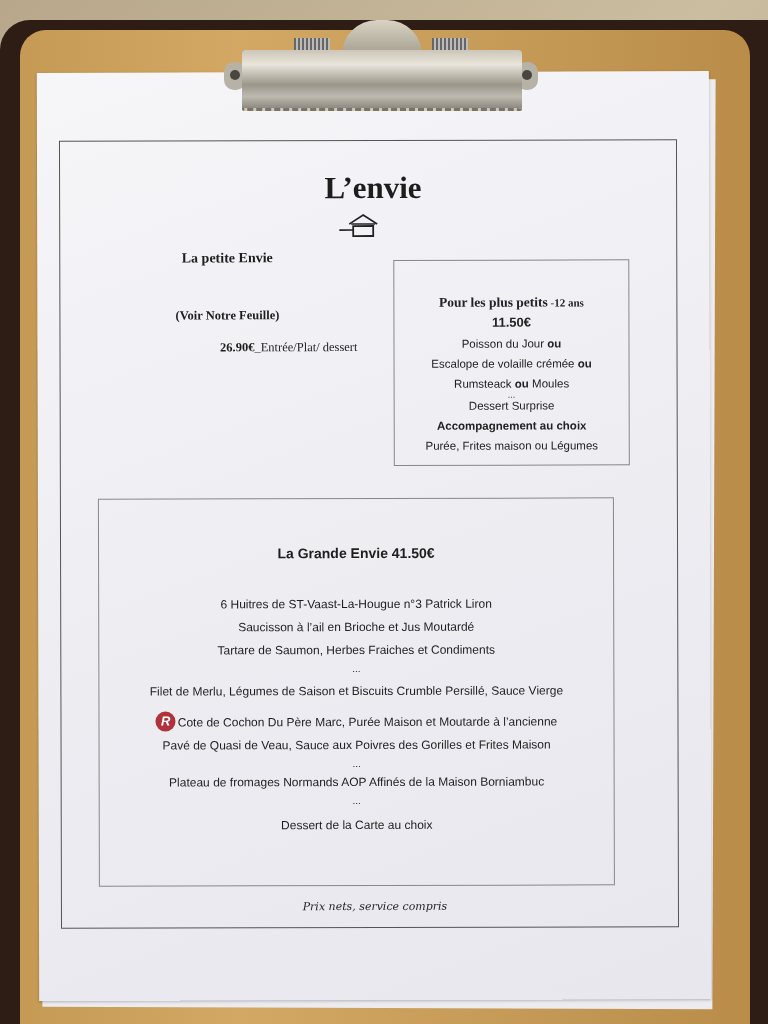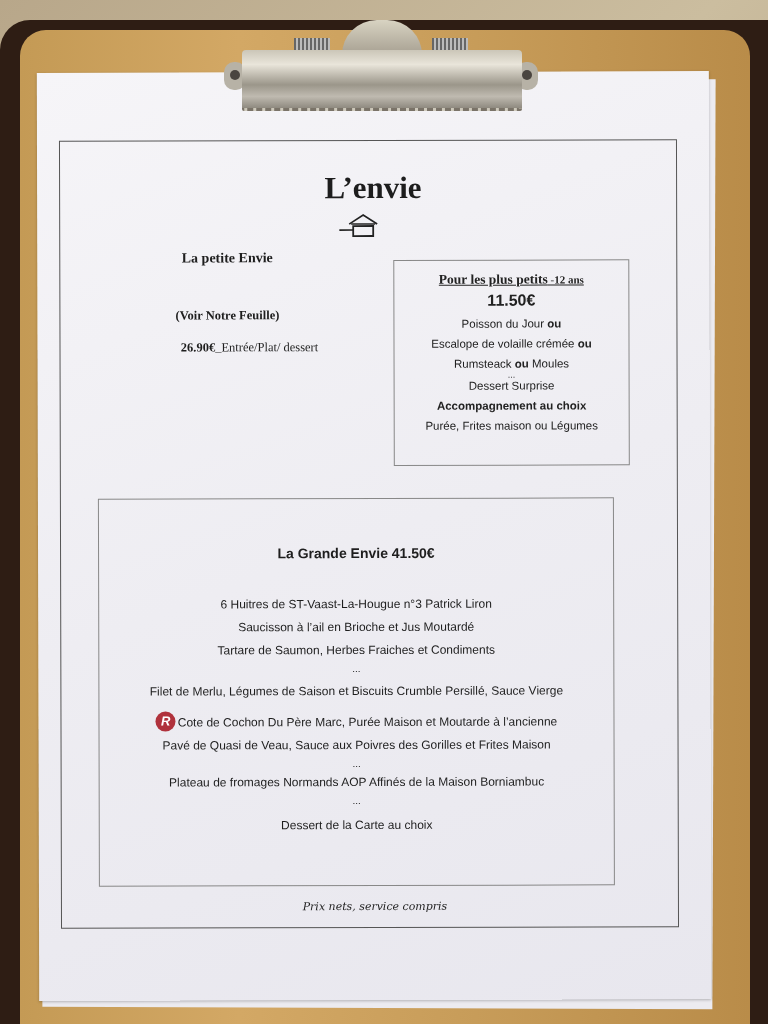--- a/index.html
+++ b/index.html
@@ -14,28 +14,28 @@
   .clip-top { position:absolute; left:110px; top:0; width:80px; height:40px; background:linear-gradient(180deg,#d8d3c2,#9f988a); border-radius:40px 40px 6px 6px; }
   .clip-spring { position:absolute; top:18px; width:36px; height:16px; background:repeating-linear-gradient(90deg,#666 0 2px,#bbb 2px 4px); }
   .clip-bar { position:absolute; left:10px; top:30px; width:280px; height:58px; background:linear-gradient(180deg,#cbc6b8 0%,#e9e5da 25%,#9b968a 60%,#bfbab0 80%,#8f8a80 100%); border-radius:4px 4px 2px 2px; border-bottom:3px dashed #7a7368; }
   .clip-ear { position:absolute; top:42px; width:22px; height:28px; background:#b7b2a6; border-radius:10px; }
   .clip-ear::after { content:""; position:absolute; left:6px; top:8px; width:10px; height:10px; border-radius:50%; background:#4a4540; }
   .title { position:absolute; left:0; width:672px; top:98px; text-align:center; font-weight:bold; font-size:31px; color:#1d1d1d; }
   .logo { position:absolute; left:302px; top:140px; width:42px; height:26px; }
   .left-col { position:absolute; left:60px; top:178px; width:260px; text-align:center; color:#1e1e1e; font-size:13px; }
   .lc-title { font-weight:bold; font-size:14px; margin-bottom:17px; }
   .lc-sub { font-weight:bold; font-size:12.5px; margin-bottom:17px;margin-top:42px; }
-  .lc-price { font-size:12.5px; text-align:center; padding-left:44px; }
+  .lc-price { font-size:12.5px; text-align:right; padding-left:44px; }
   .lc-week { font-weight:bold; text-decoration:underline; font-size:12.5px; margin-top:40px; margin-bottom:16px; padding-left:10px; text-align:left; }
   .lc-price2 { font-size:12.5px; text-align:left; padding-left:28px; }
   b.u { text-decoration:underline; }
   .kids { position:absolute; left:356px; top:188px; width:234px; height:204px; border:1px solid #888; text-align:center; font-size:11.5px; color:#222; font-family:"Liberation Sans", sans-serif; }
-  .kids .k-title { font-family:"Liberation Serif", serif; font-weight:bold; font-size:13.5px; margin-top:11px;text-decoration:underline; }
+  .kids .k-title { font-family:"Liberation Serif", serif; font-weight:bold; font-size:13.5px; margin-top:34px; }
   .kids .k-age { font-size:11px; }
-  .kids .k-price { font-weight:bold; font-size:16px; margin-top:4px; }
+  .kids .k-price { font-weight:bold; font-size:13px; margin-top:4px; }
   .kids .k-line { margin-top:8px; }
   .kids .k-bold { font-weight:bold; }
   .grande { position:absolute; left:60px; top:426px; width:514px; height:386px; border:1px solid #888; text-align:center; color:#1e1e1e; font-family:"Liberation Sans", sans-serif; font-size:12px; }
   .g-title { font-weight:bold; font-size:14px; margin-top:46px; margin-bottom:32px; }
   .g-line { line-height:23px; }
   .g-dots { line-height:14px; font-size:10px; }
   .label-rouge { display:inline-block; width:20px; height:20px; border-radius:50%; background:#b0323c; color:#fff; font-size:13px; font-weight:bold; line-height:20px; vertical-align:top; margin-right:2px; font-style:italic; }
   .footer { position:absolute; left:0; width:672px; top:828px; text-align:center; font-style:italic; font-family:"DejaVu Serif", serif; font-size:11px; color:#222; }
 </style>
 </head>

